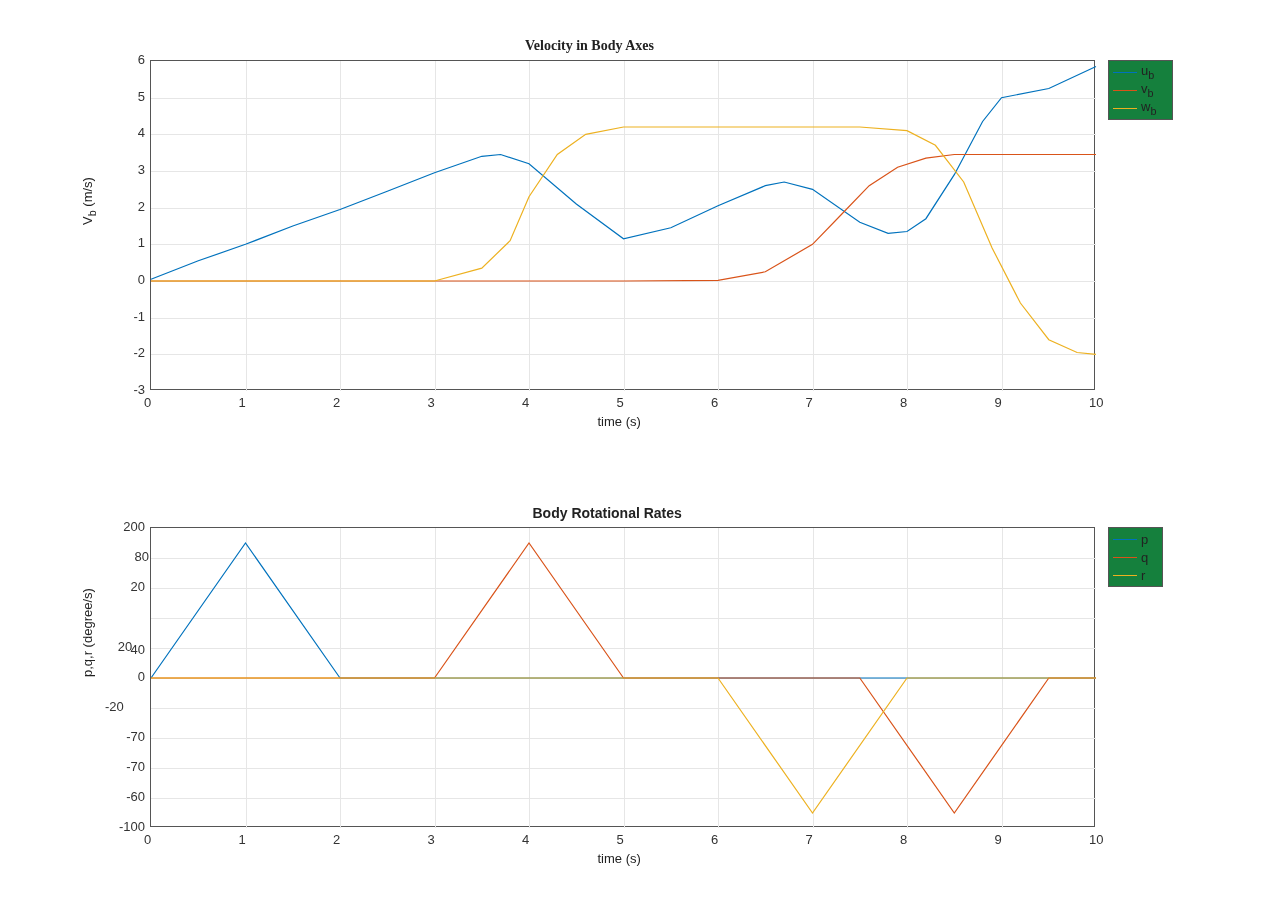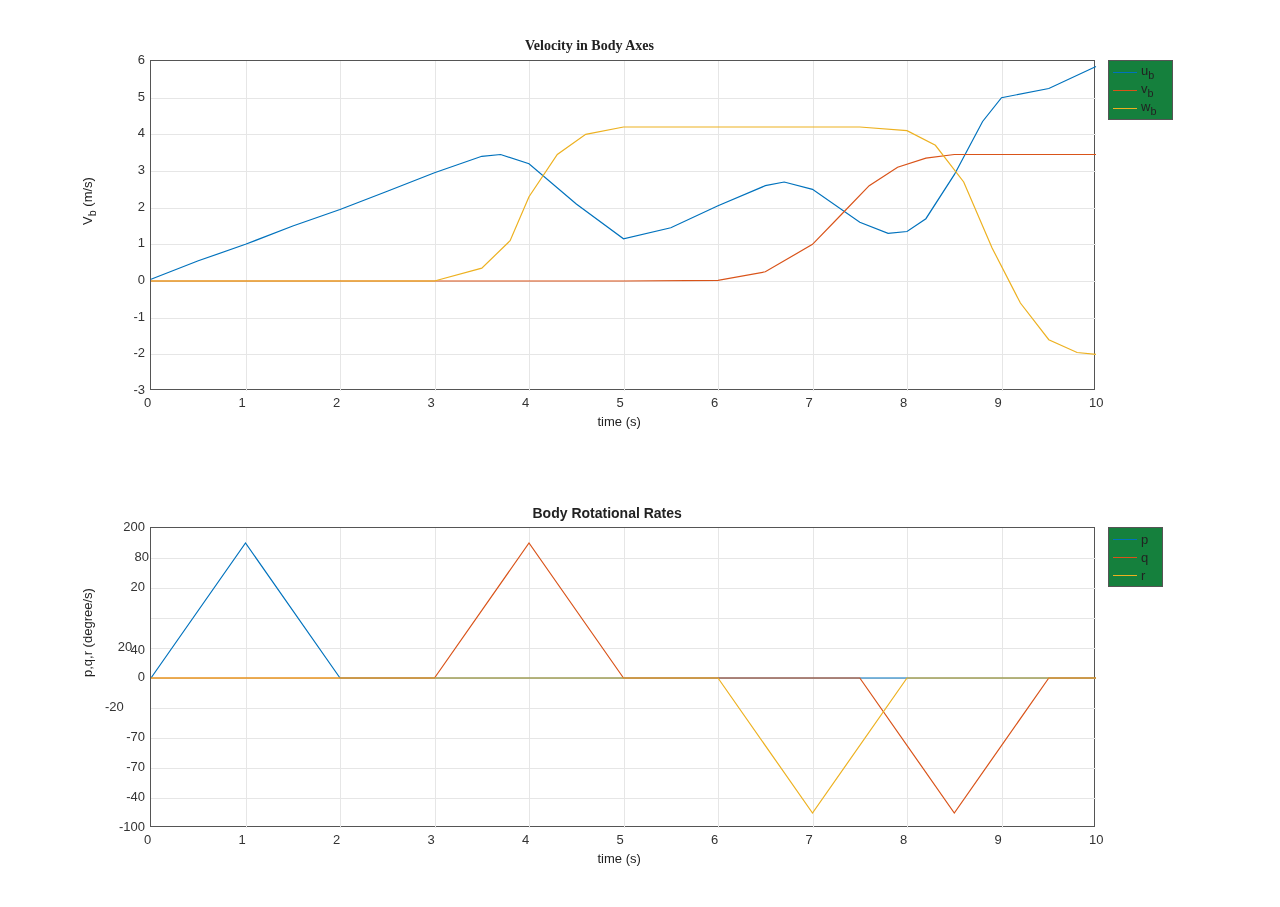--- a/index.html
+++ b/index.html
@@ -157,21 +157,21 @@
     <div class="tick-label" style="left: 333px; top: 832px;">2</div>
     <div class="tick-label" style="left: 427.5px; top: 832px;">3</div>
     <div class="tick-label" style="left: 522px; top: 832px;">4</div>
     <div class="tick-label" style="left: 616.5px; top: 832px;">5</div>
     <div class="tick-label" style="left: 711px; top: 832px;">6</div>
     <div class="tick-label" style="left: 805.5px; top: 832px;">7</div>
     <div class="tick-label" style="left: 900px; top: 832px;">8</div>
     <div class="tick-label" style="left: 994.5px; top: 832px;">9</div>
     <div class="tick-label" style="left: 1089px; top: 832px;">10</div>
     <div class="tick-label" style="text-align: right; width: 40px; left: 105px; top: 819px;">-100</div>
-    <div class="tick-label" style="text-align: right; width: 40px; left: 105px; top: 789px;">-40</div>
+    <div class="tick-label" style="text-align: right; width: 40px; left: 105px; top: 789px;">-60</div>
     <div class="tick-label" style="text-align: right; width: 40px; left: 105px; top: 759px;">-70</div>
     <div class="tick-label" style="text-align: right; width: 40px; left: 105px; top: 729px;">-70</div>
     <div class="tick-label" style="text-align: left; width: 40px; left: 105px; top: 699px;">-20</div>
     <div class="tick-label" style="text-align: right; width: 40px; left: 105px; top: 669px;">0</div>
     <div class="tick-label" style="text-align: center; width: 40px; left: 105px; top: 639px;">20</div>
     <div class="tick-label" style="text-align: right; width: 40px; left: 105px; top: 642px;">40</div>
     <div class="tick-label" style="text-align: right; width: 40px; left: 105px; top: 579px;">20</div>
     <div class="tick-label" style="text-align: right; width: 40px; left: 109px; top: 549px;">80</div>
     <div class="tick-label" style="text-align: right; width: 40px; left: 105px; top: 519px;">200</div>
     <div class="plot-title" style="left: 532.5px; top: 505px;">Body  Rotational  Rates</div>

